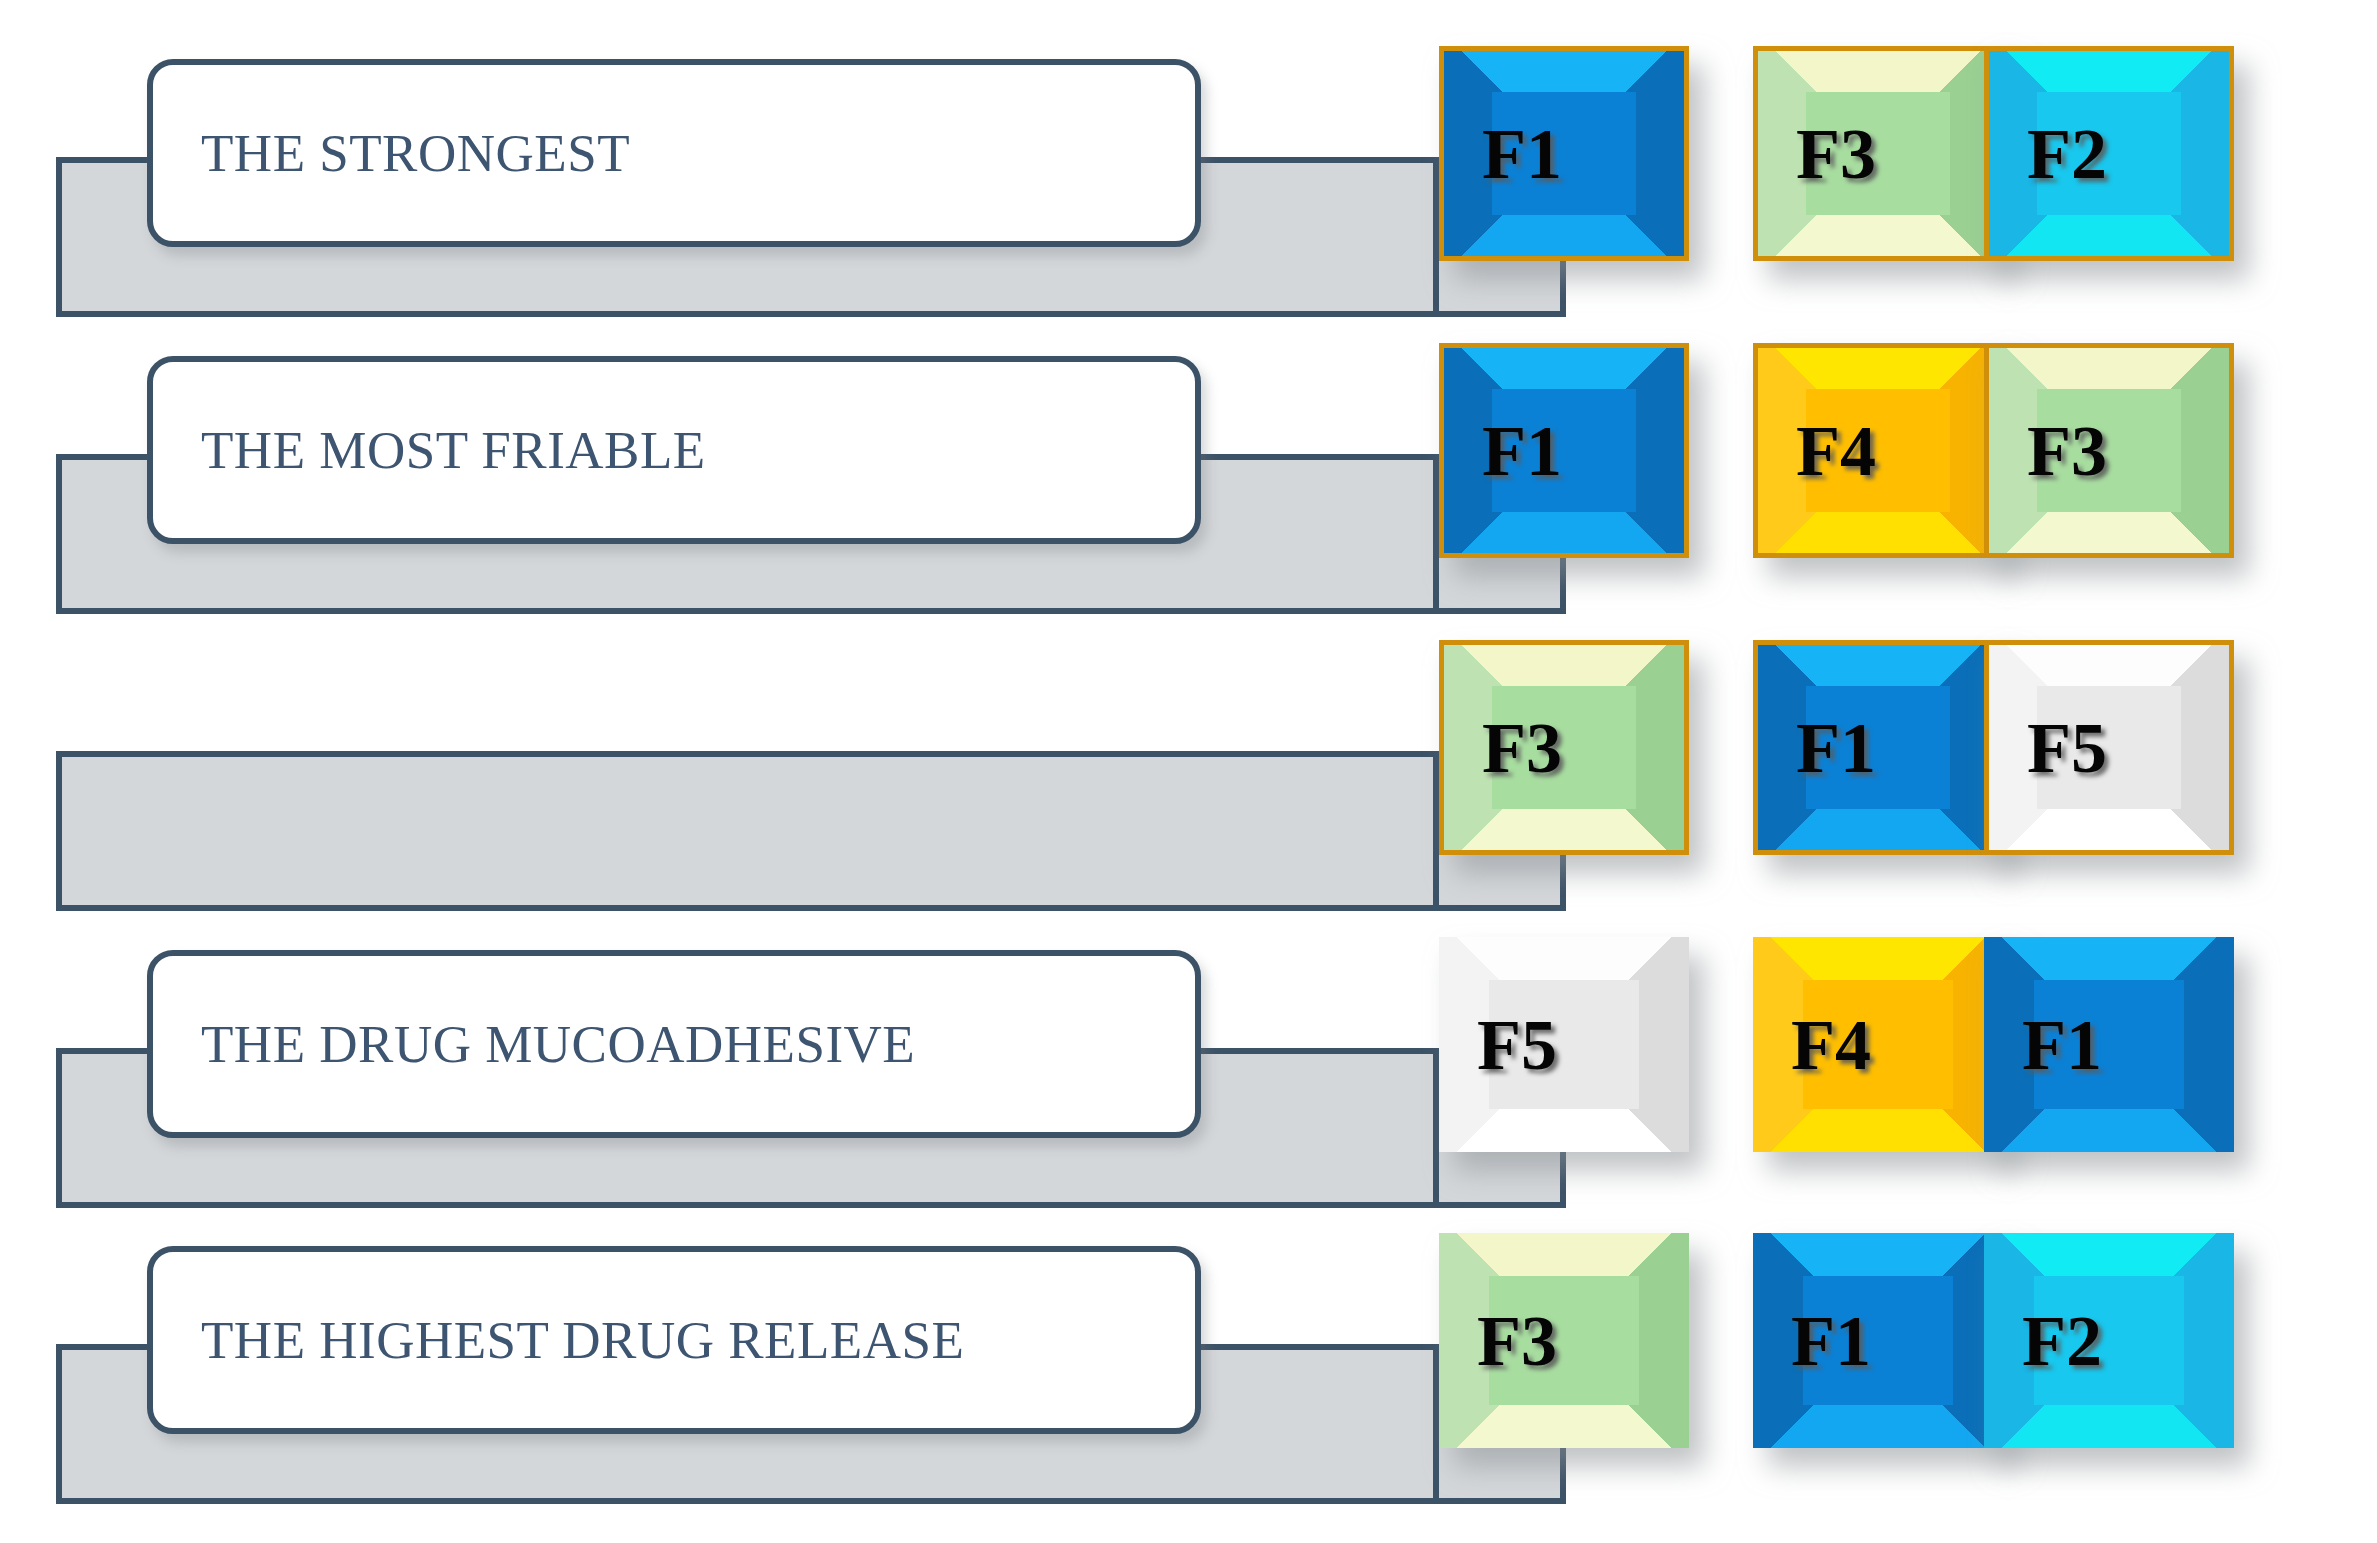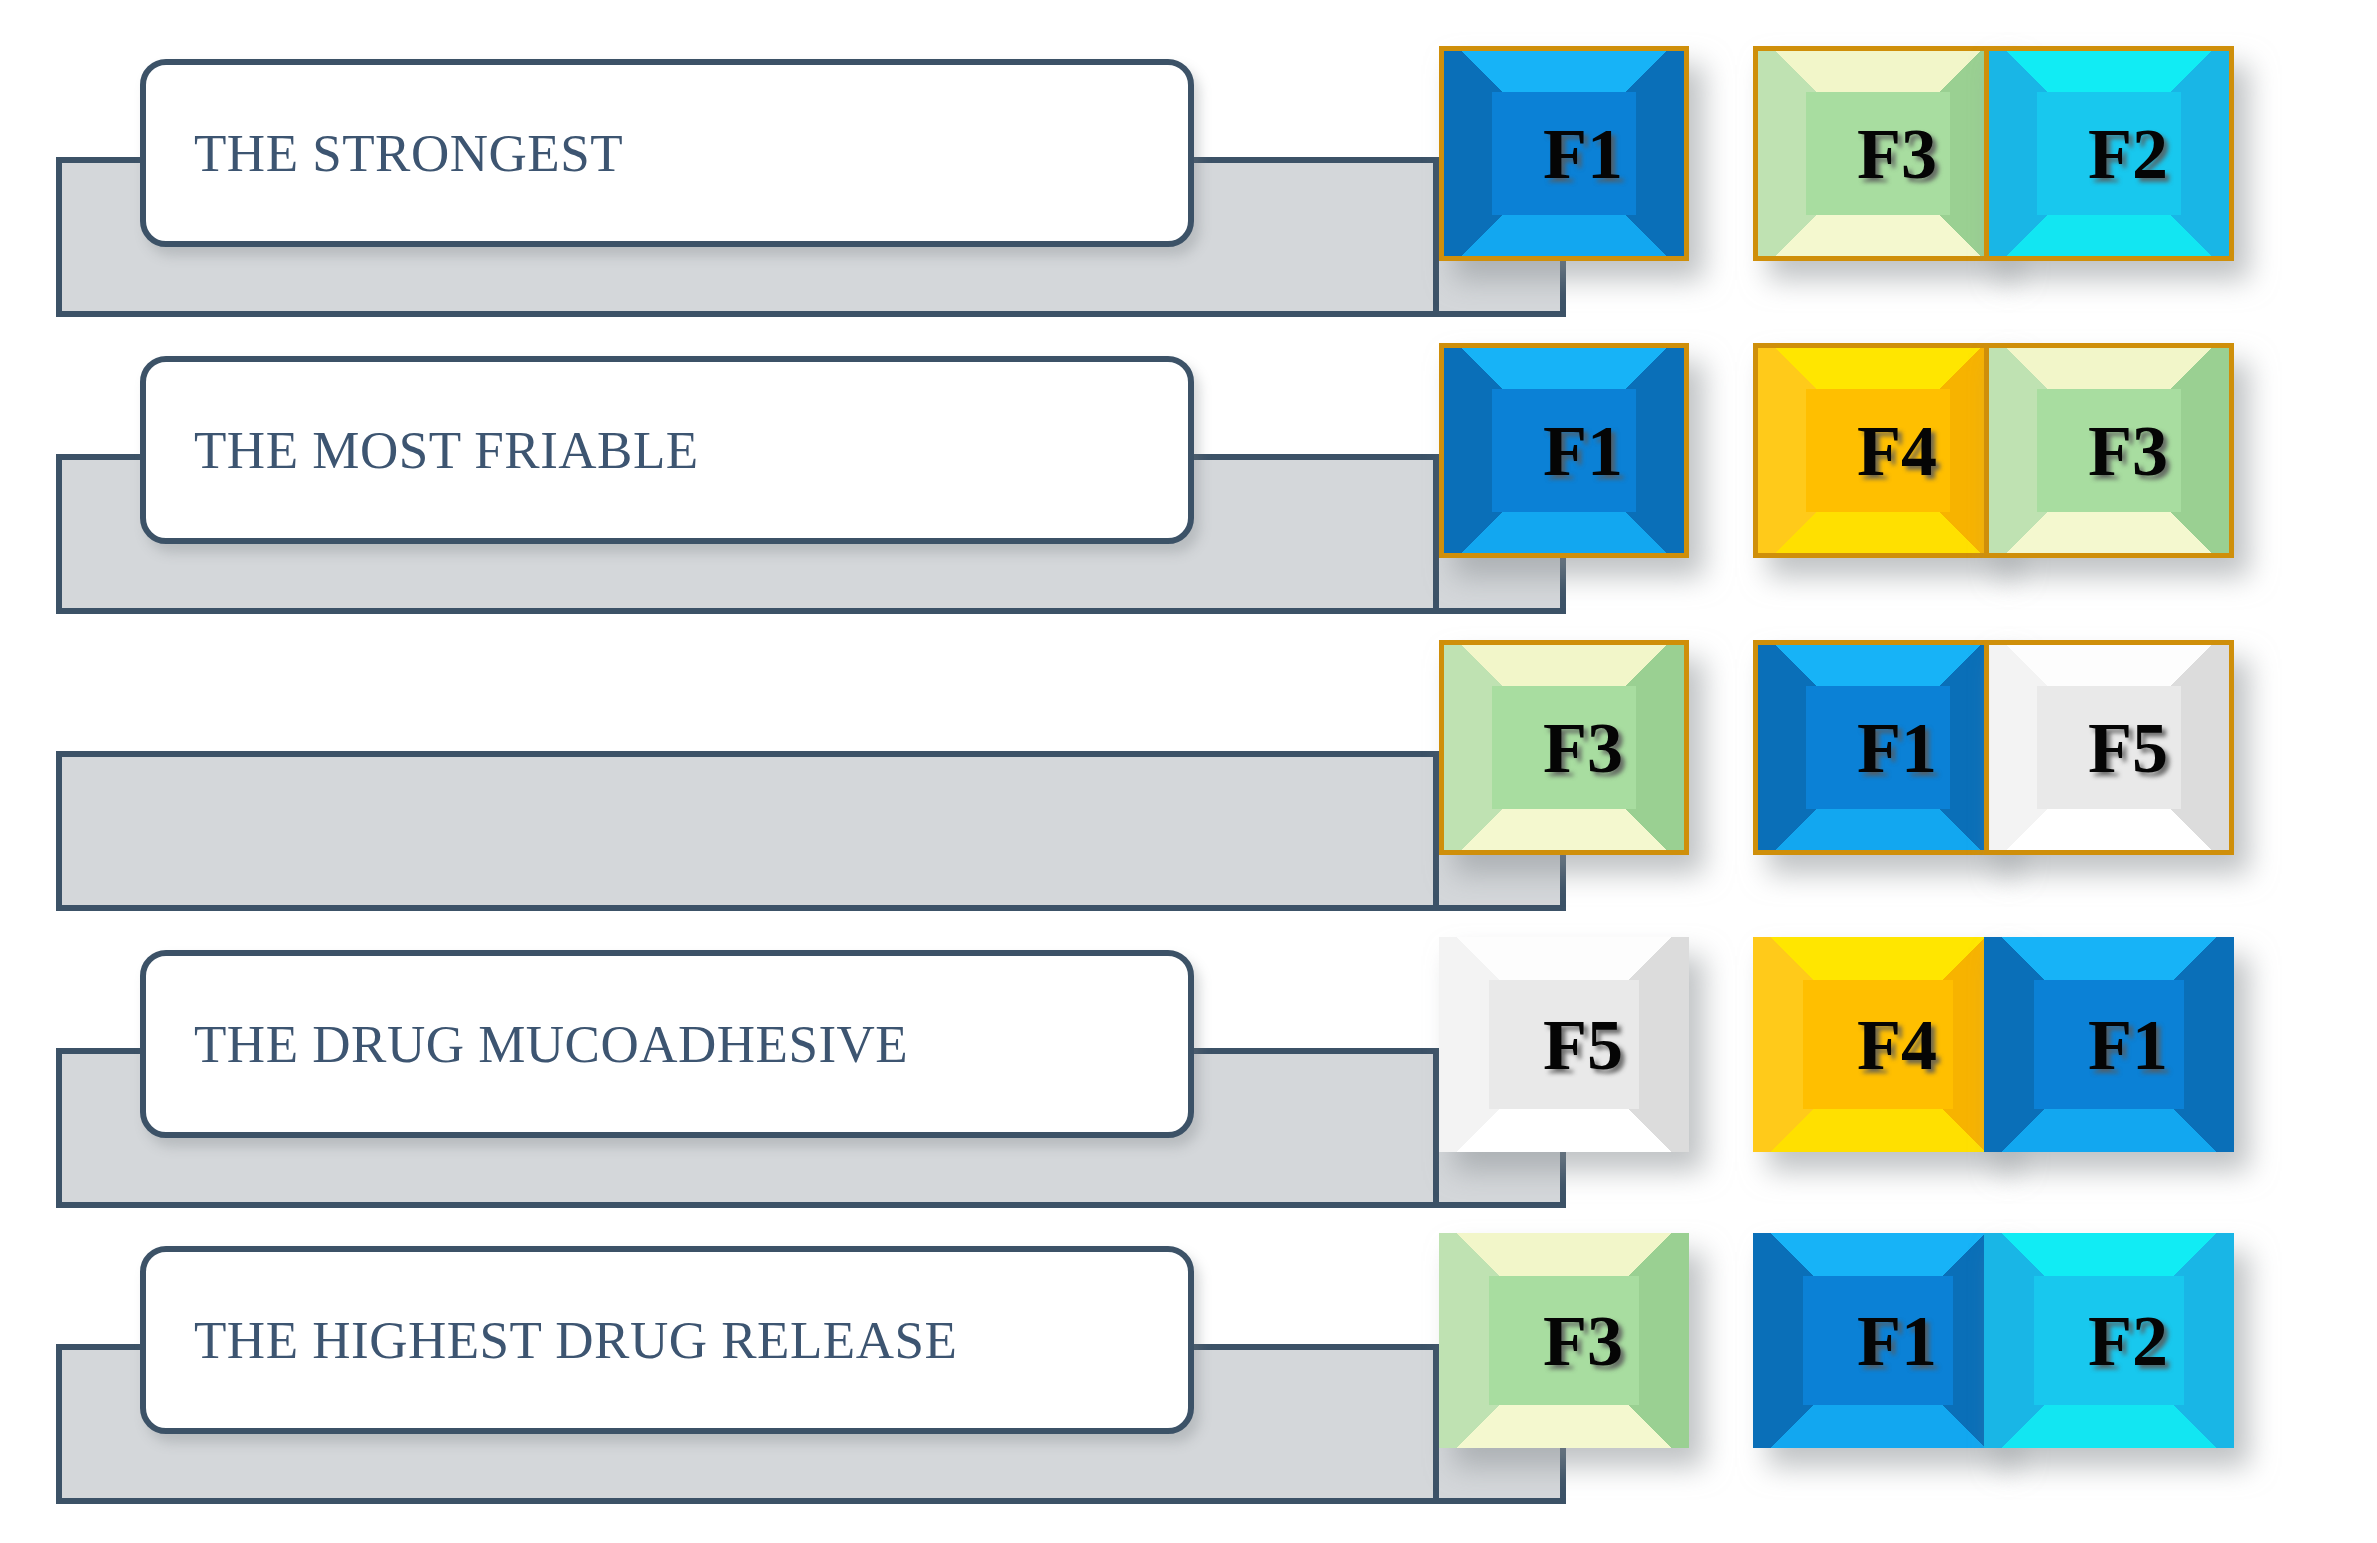--- a/index.html
+++ b/index.html
@@ -32,21 +32,21 @@
     width:127px; height:160px;
     background:#d4d7da;
     border:6px solid #3c5267;
     border-left:none;
     box-sizing:border-box;
   }
 
   
   .capsule{
     position:absolute;
-    left:140px; top:59px;
+    left:147px; top:59px;
     width:1054px; height:188px;
     background:#ffffff;
     border:6px solid #3c5267;
     border-radius:26px;
     box-sizing:border-box;
     display:flex; align-items:center;
     box-shadow:6px 8.6px 12px rgba(120,125,130,.30);
   }
   .capsule-label{
     padding-left:48px;
@@ -56,21 +56,21 @@
     white-space:nowrap;
     line-height:1;
   }
 
   
   .btn{
     position:absolute;
     top:46px;
     width:250px;height:215px;
     box-sizing:border-box;
-    display:flex;align-items:center;justify-content:center;
+    display:flex;align-items:center;
     filter:drop-shadow(15.5px 19px 13.8px rgba(140,145,150,.55));
     padding-left:38px;
   }
   
   .btn .faces{
     position:absolute;inset:0;
     background:
       conic-gradient(from 45deg at 50% 50%,
         var(--right) 0deg 90deg,
         var(--bottom) 90deg 180deg,

